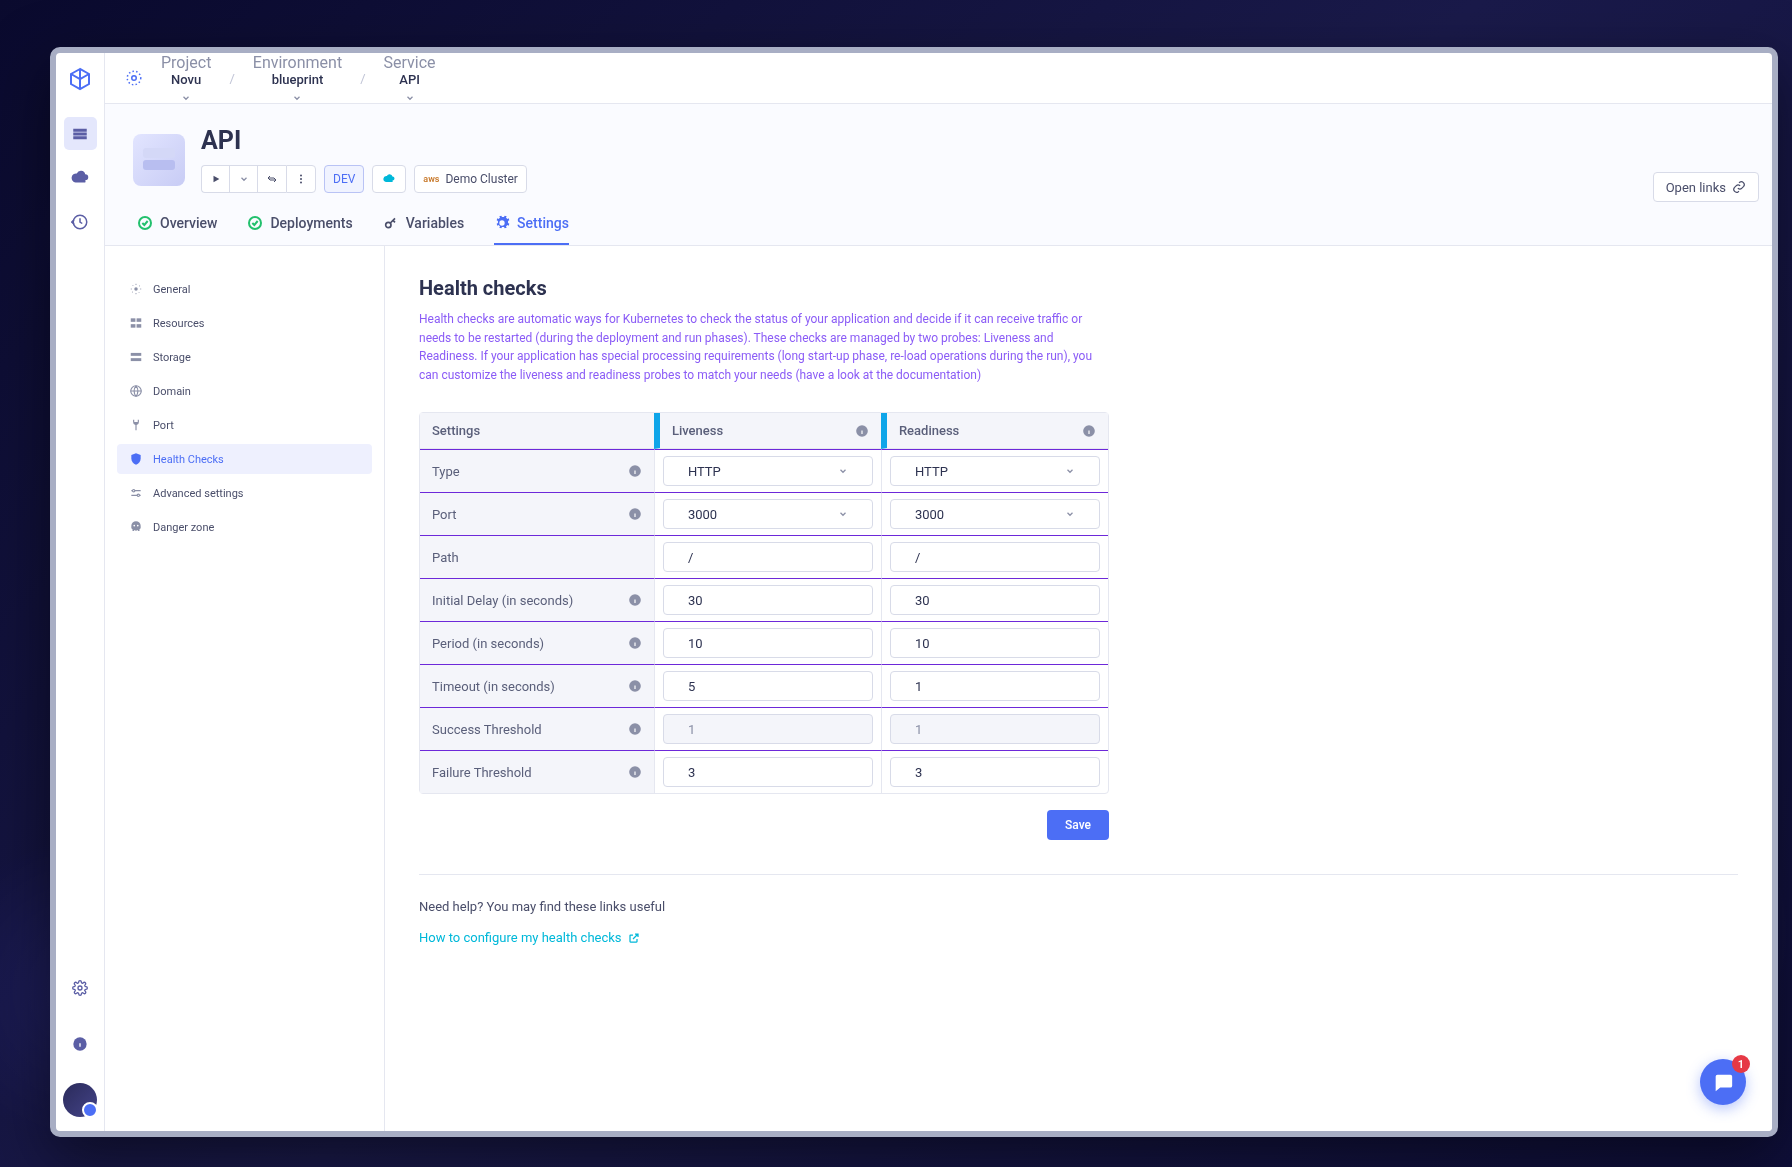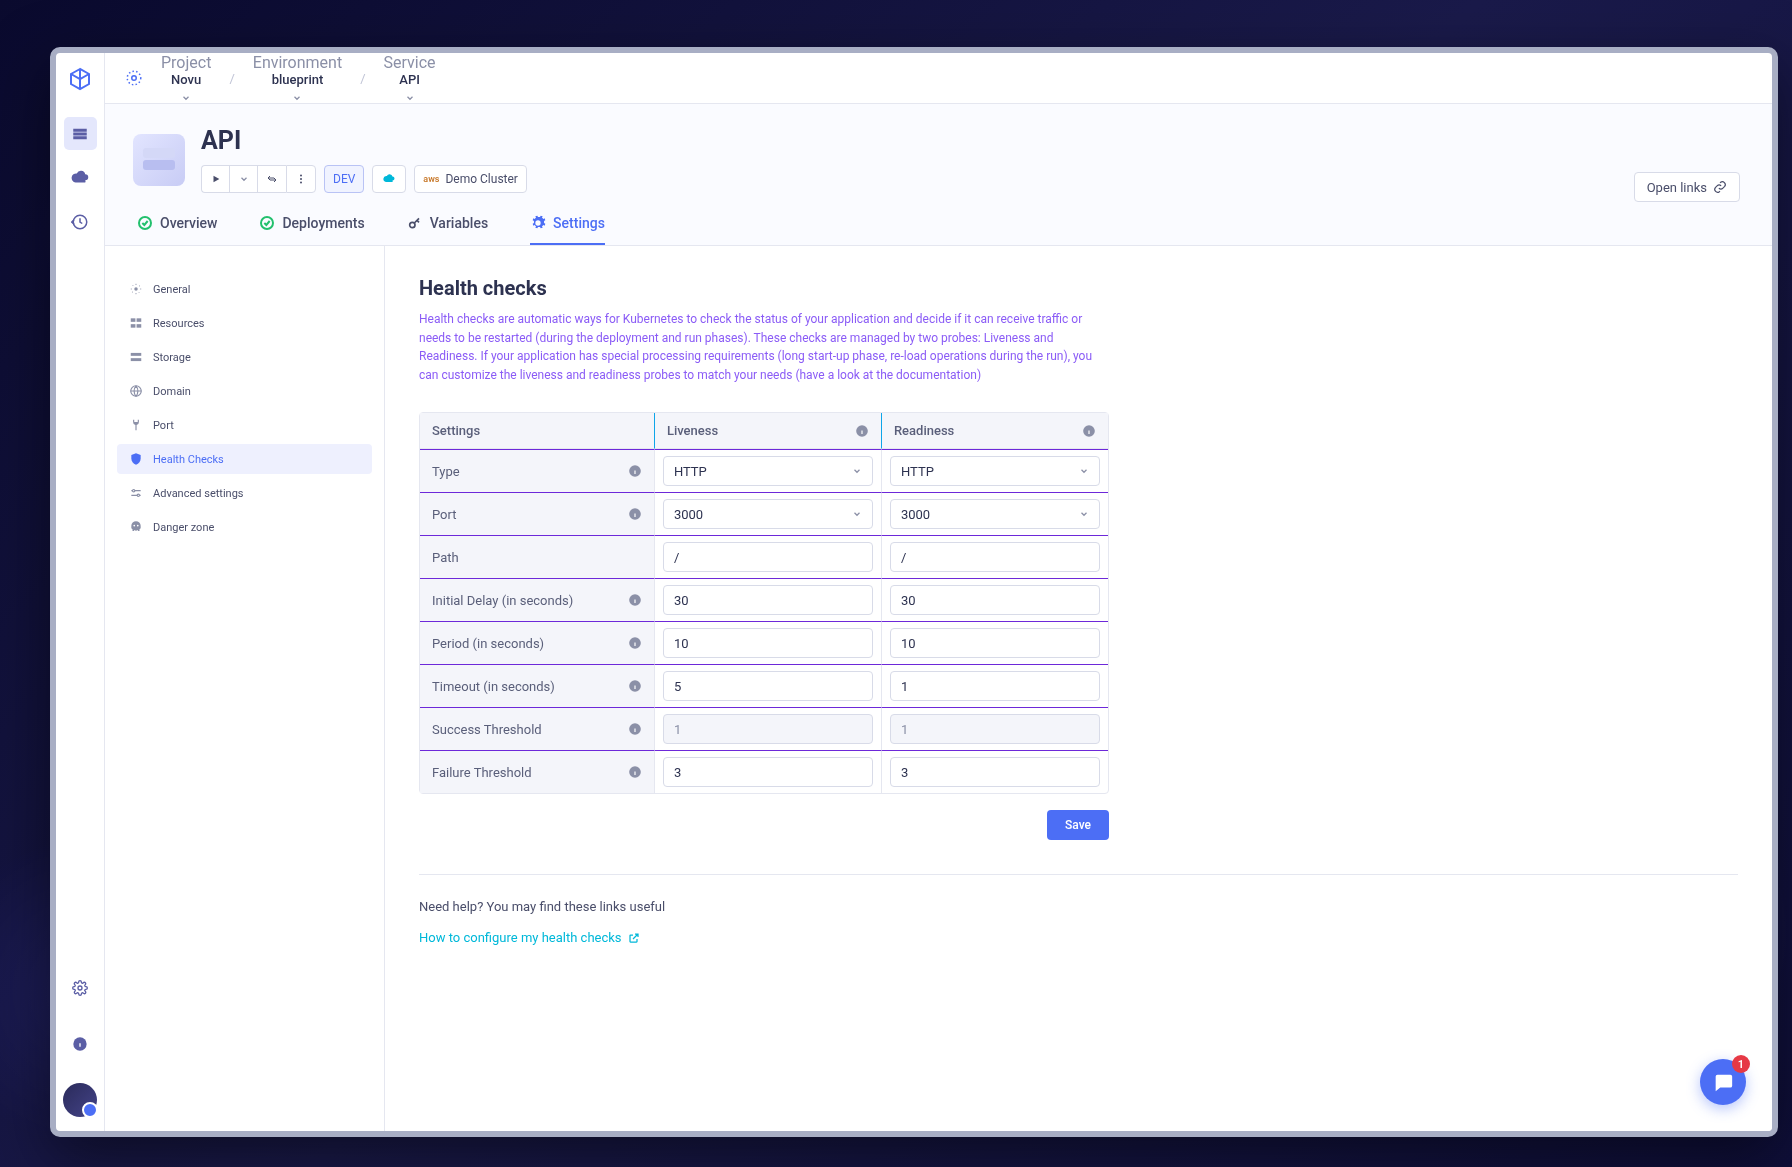--- a/index.html
+++ b/index.html
@@ -131,24 +131,24 @@
 .tb-btn.dev { color:#4c6ef5; border-color:#b9c3f5; background:#f0f3ff;}
 .tb-btn.cloud { color:#00b8d9; }
 .tb-btn.cluster { gap:6px; }
 .tb-btn.cluster .aws { font-size:9px; color:#c97b2e; font-weight:600; }
 .open-links {
   margin-left:auto;
   height:30px;border:1px solid #d8dbe8;border-radius:4px;
   background:#fff;padding:0 12px;display:flex;align-items:center;gap:6px;
   font-size:13px;color:#4a4e6a;cursor:pointer;
 }
-.header-right { position:absolute; right:32px; top:68px; }
-
-
-.tabs { display:flex; gap:42px; margin-top:22px; padding-left:4px; }
+.header-right { position:absolute; right:13px; top:68px; }
+
+
+.tabs { display:flex; gap:30px; margin-top:22px; padding-left:4px; }
 .tab {
   display:flex;align-items:center;gap:7px;
   font-size:14px;color:#4a4e6a;font-weight:500;
   padding-bottom:12px;cursor:pointer;
   border-bottom:2px solid transparent;
 }
 .tab.ok { color:#4a4e6a; }
 .tab.ok svg { color:#22c06d; }
 .tab.active { color:#4c6ef5; border-bottom-color:#4c6ef5; }
 .tab.active svg { color:#4c6ef5; }
@@ -175,35 +175,35 @@
 .content h2 { font-size:20px; font-weight:700; color:#2d3250; margin-bottom:10px; }
 .content .desc { font-size:12px; color:#8b5cf6; line-height:1.55; max-width:690px; margin-bottom:28px;}
 
 
 .hc-table { border:1px solid #e5e7f0; border-radius:4px; width:690px; border-collapse:separate; border-spacing:0;}
 .hc-table th, .hc-table td { font-size:13px; }
 .hc-table thead th {
   background:#f4f5fa; color:#5a5f7a; font-weight:500; text-align:left;
   padding:10px 12px; border-bottom:1px solid #e5e7f0;
 }
-.hc-table thead th + th { border-left:1px solid #0ea5e9; }
+.hc-table thead th + th { border-left:6px solid #0ea5e9; }
 .hc-table tbody td {
   padding:6px 8px; border-top:1px solid #6d28d9;
 }
 .hc-table tbody td:first-child {
   background:#f4f5fa; color:#5a5f7a; padding:10px 12px;
 }
 .hc-table tbody td + td { border-left:1px solid #e5e7f0; }
 .cell-label { display:flex; align-items:center; justify-content:space-between; }
 .info-ic { width:14px;height:14px;color:#8b90a7; }
 .th-label { display:flex; align-items:center; justify-content:space-between; }
 
 .field {
   width:100%; height:30px; border:1px solid #d8dbe8; border-radius:4px;
-  padding:0 10px; font-size:13px; color:#2d3250; background:#fff;
+  padding:0 24px; font-size:13px; color:#2d3250; background:#fff;
 }
 .field.select { display:flex;align-items:center;justify-content:space-between;cursor:pointer;}
 .field[disabled] { background:#f4f5fa; color:#8b90a7; }
 
 .save-row { width:690px; display:flex; justify-content:flex-end; margin-top:16px;}
 .save-btn {
   background:#4c6ef5;color:#fff;border:none;border-radius:4px;
   padding:8px 18px;font-size:12px;font-weight:500;cursor:pointer;
 }
 

